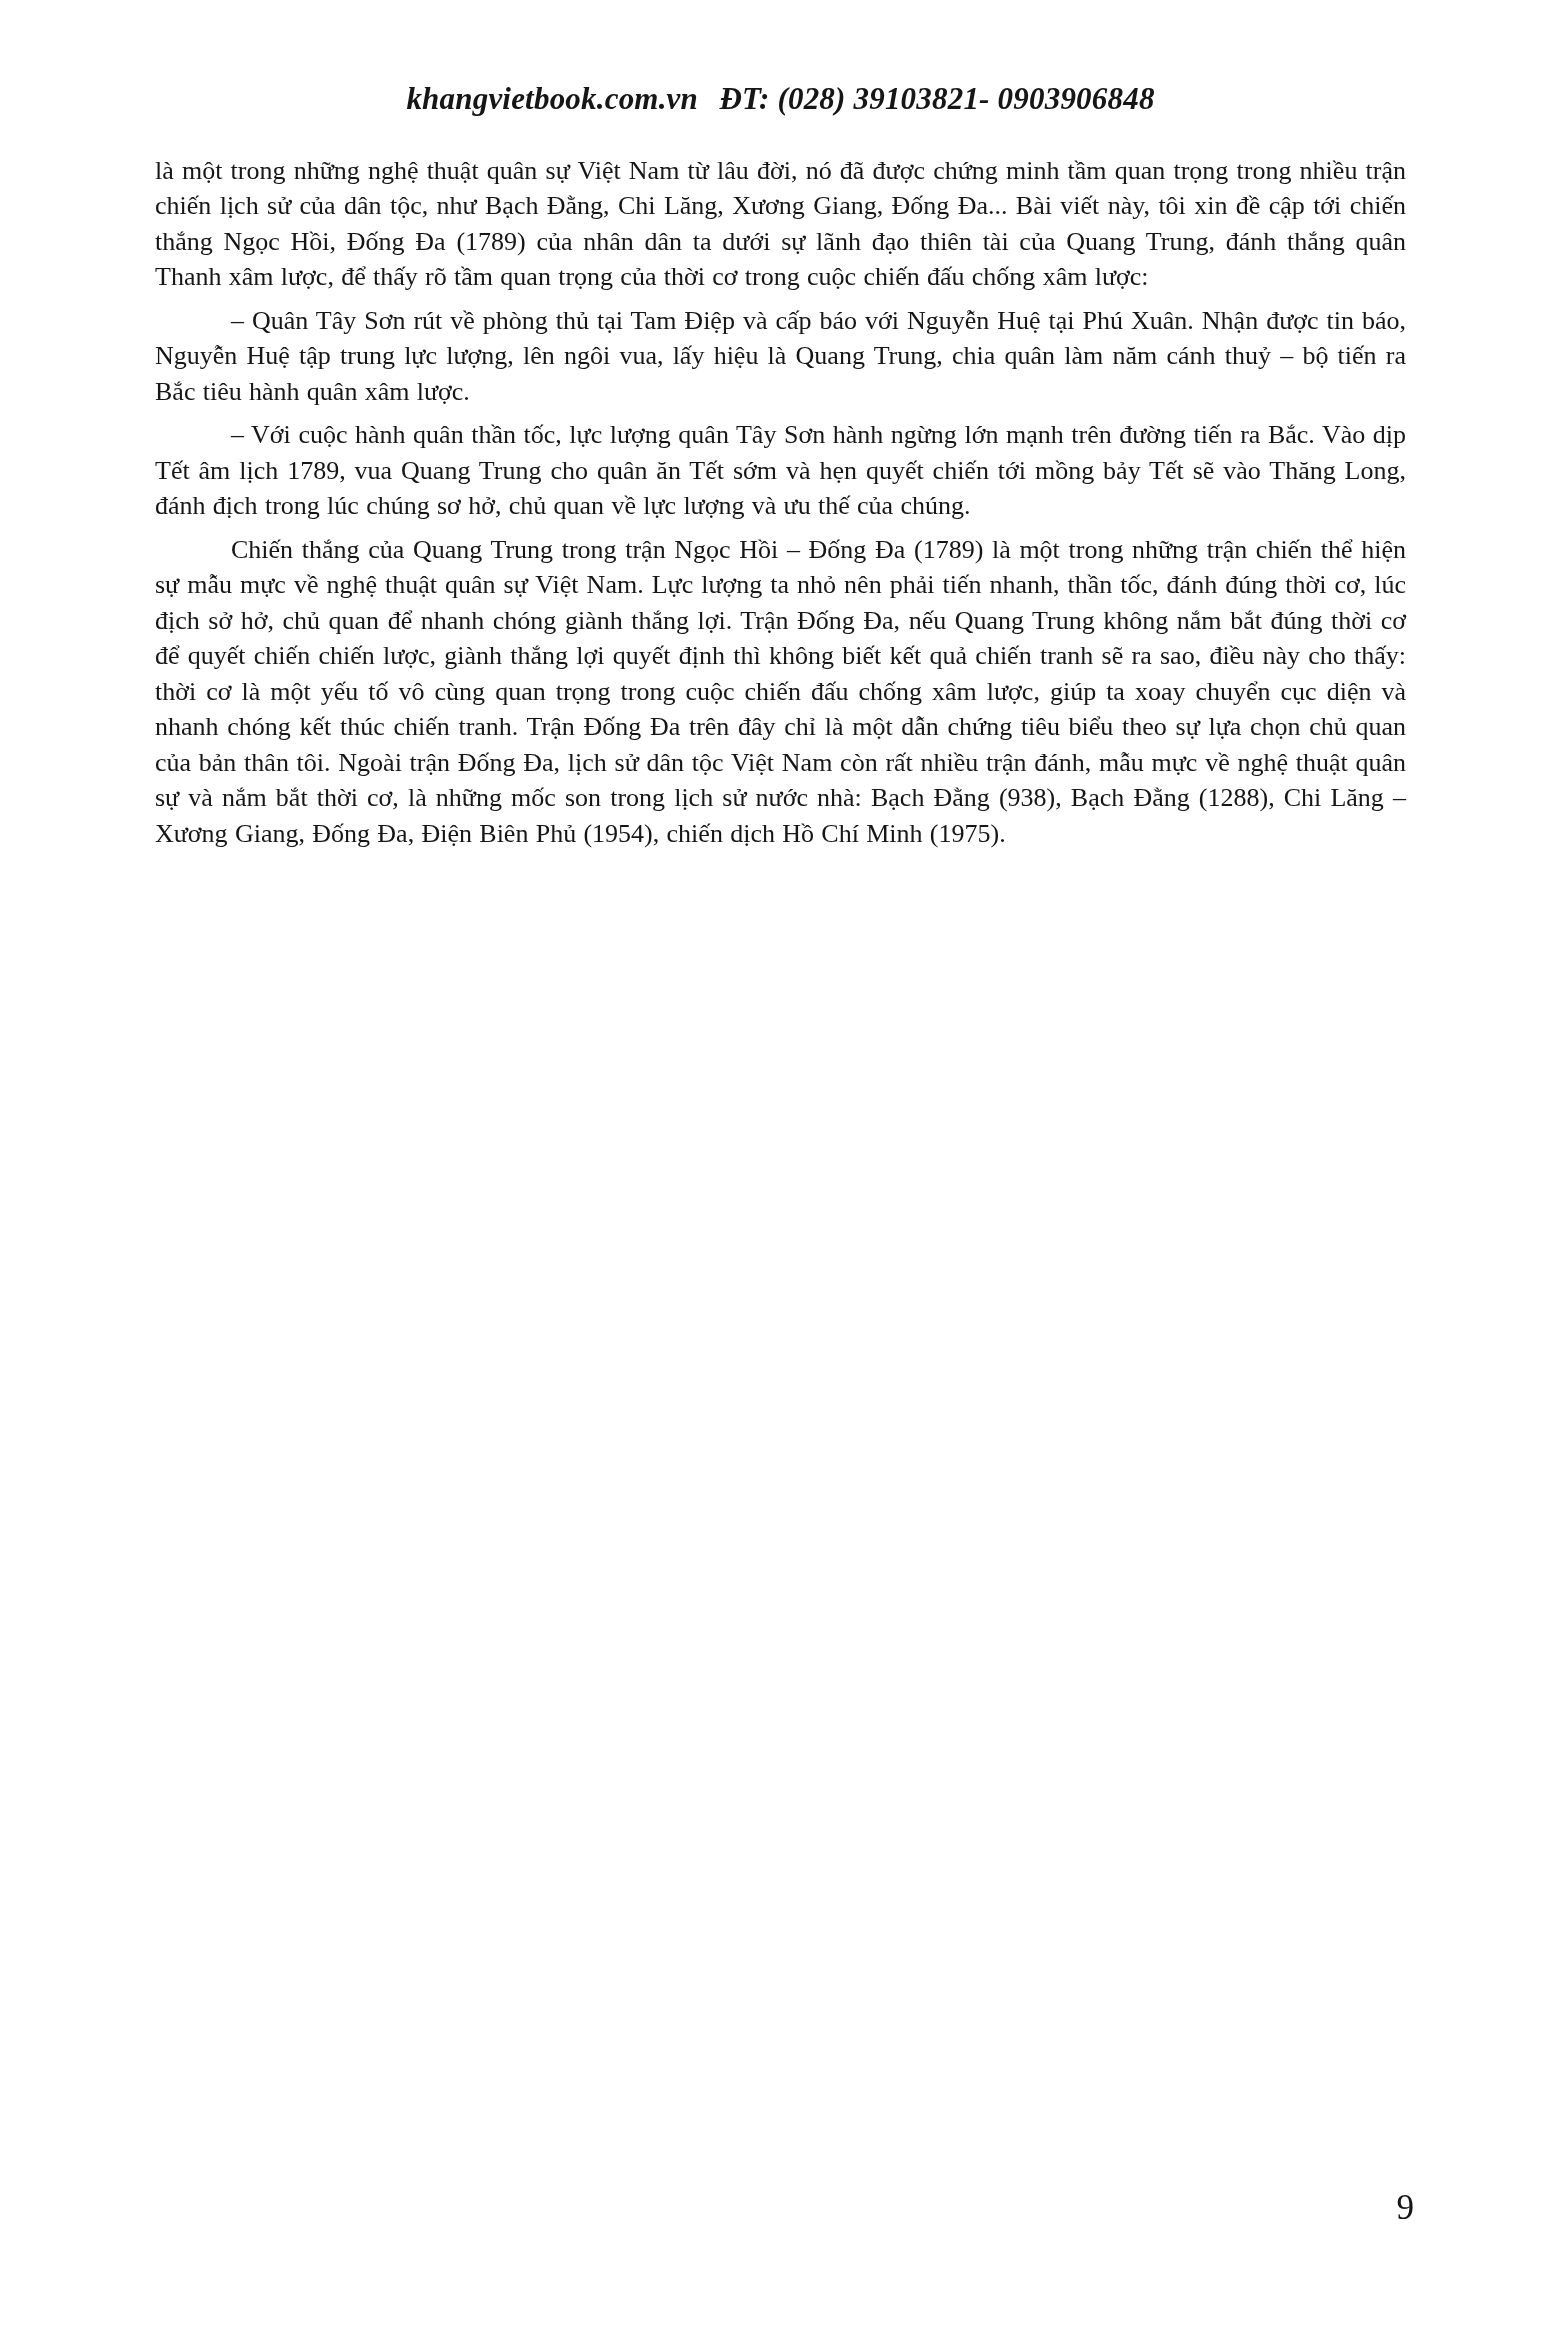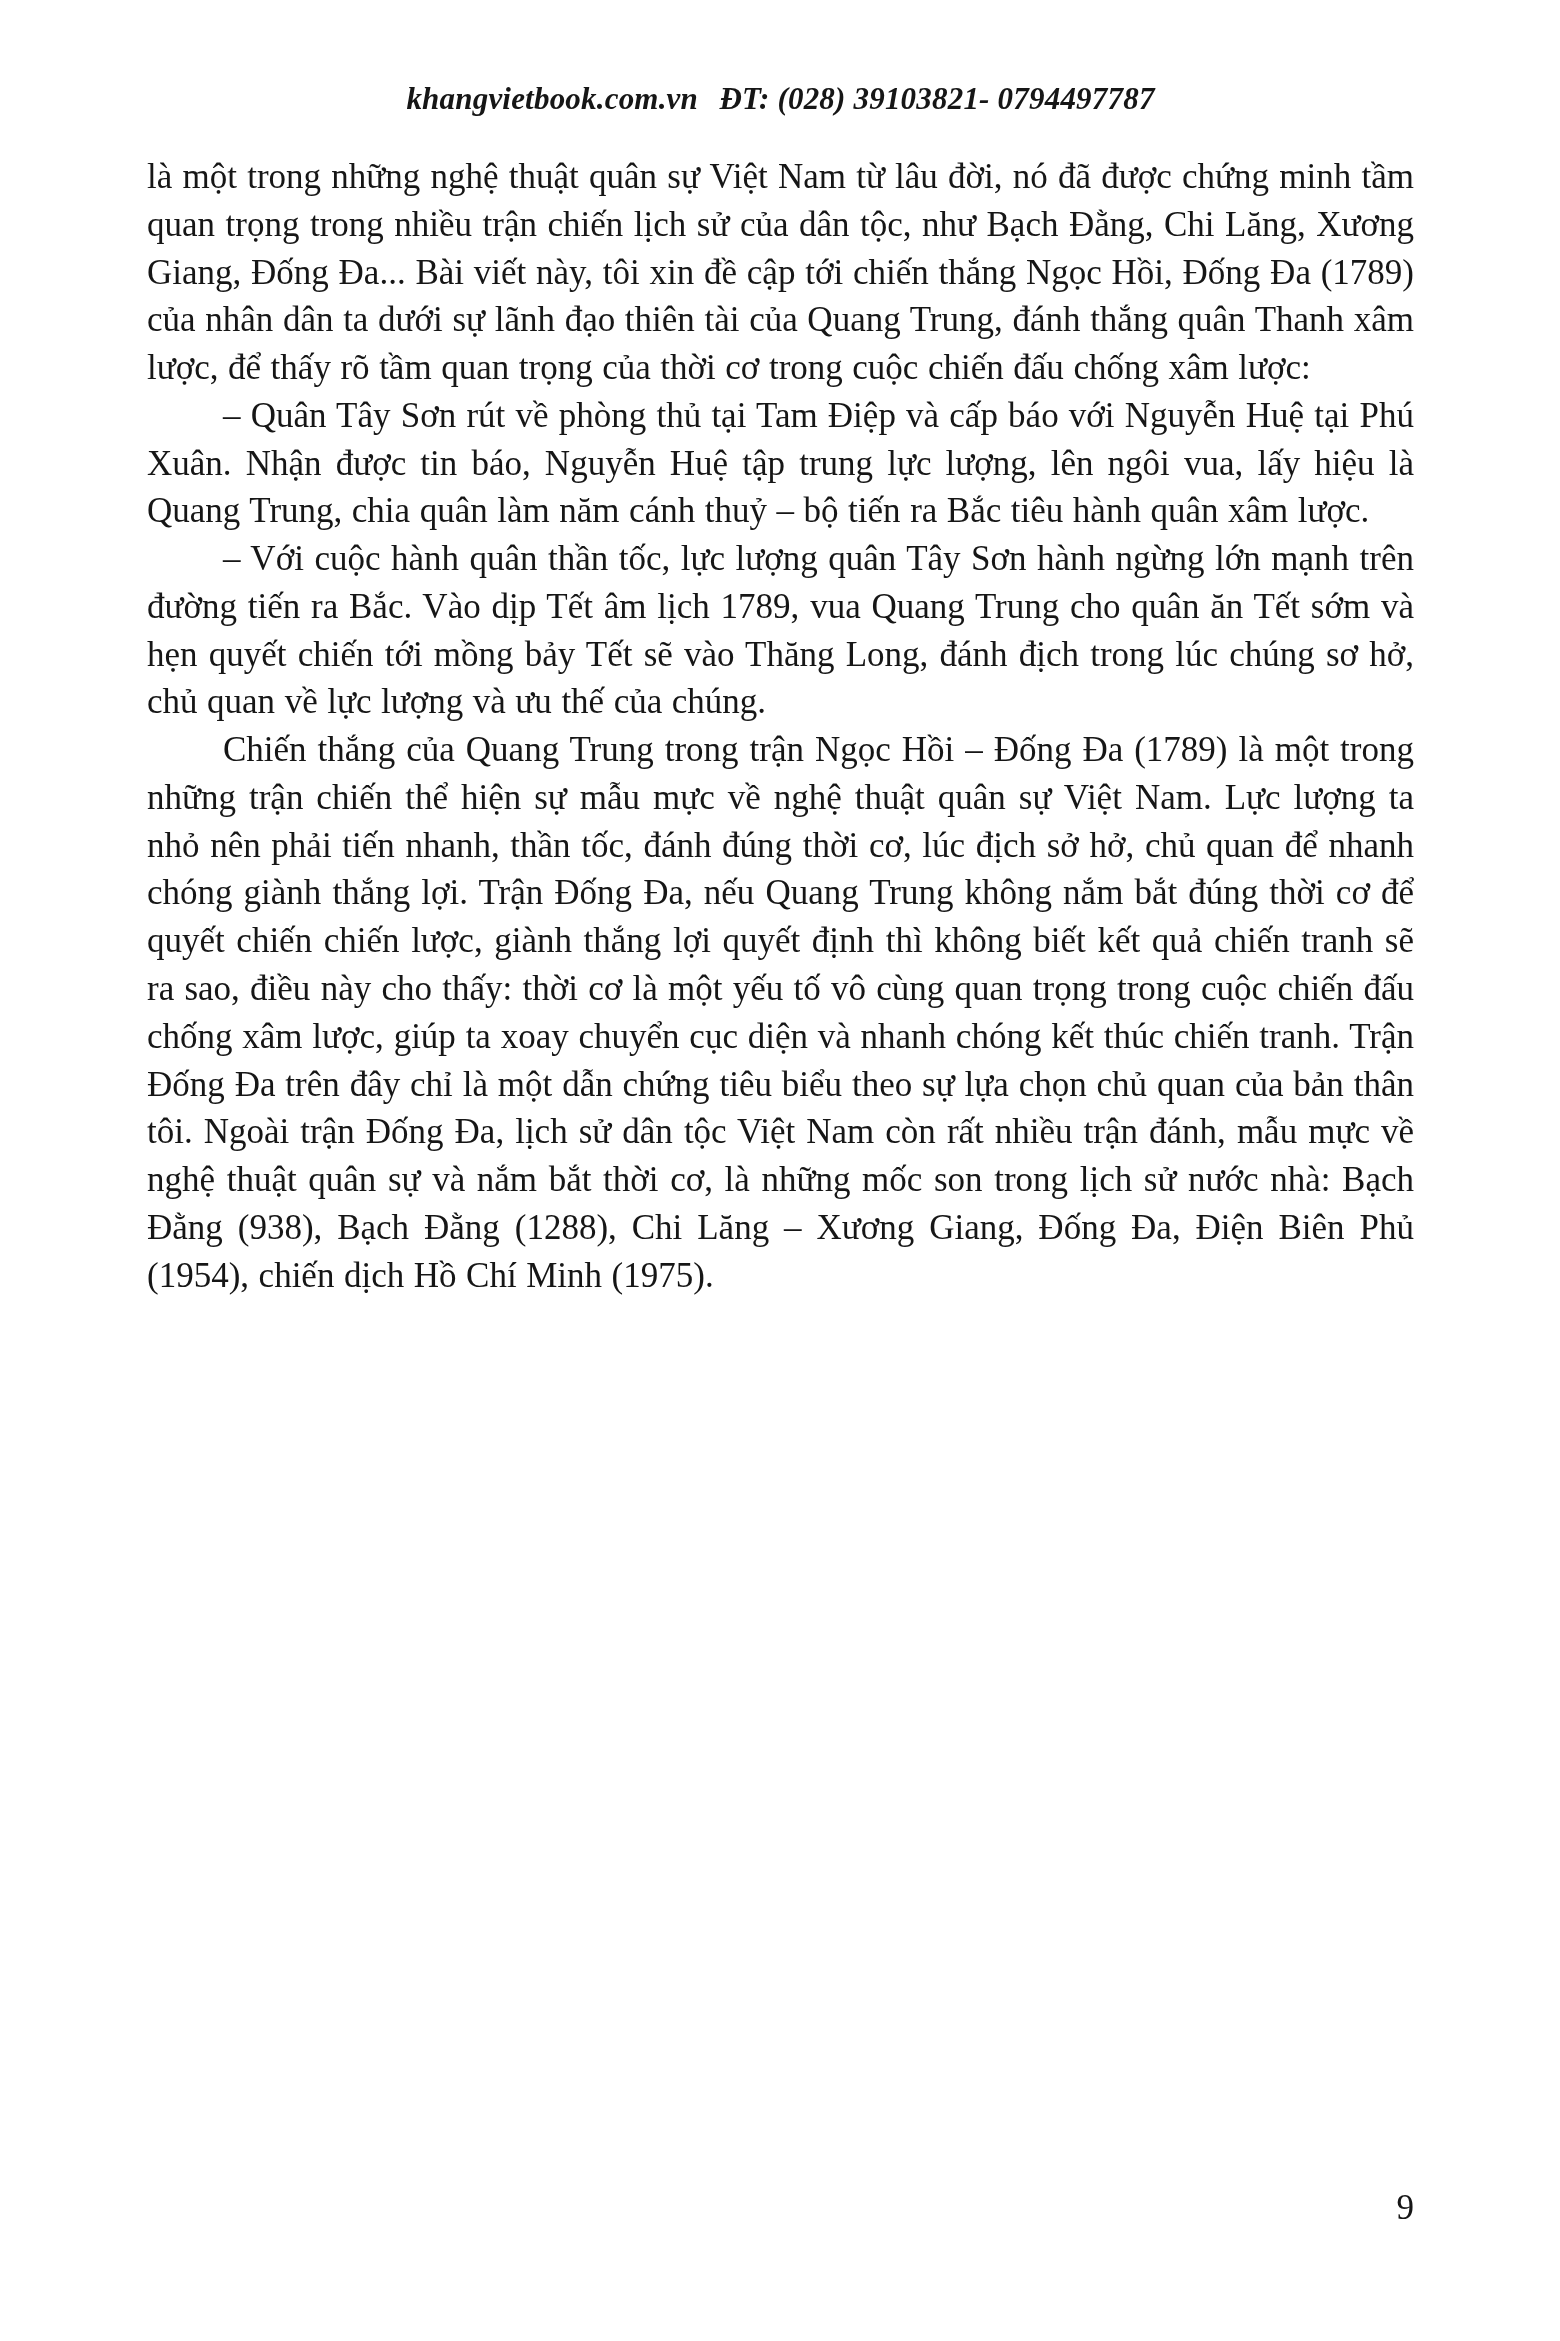--- a/index.html
+++ b/index.html
@@ -29,44 +29,44 @@
     font-style: italic;
     letter-spacing: 0.2px;
     white-space: nowrap;
     margin: 0 0 36px 0;
   }
   .page-header .site {
     margin-right: 21.5px;
     margin-top: 40px;
   }
   .body-text p {
-    font-size: 35px;
+    font-size: 26px;
     line-height: 1.365;
     text-align: justify;
-    margin: 0;
+    margin: 8px;
     word-spacing: 0.8px;
   }
   .body-text p.indent {
     text-indent: 76px;
   }
   .page-number {
     position: absolute;
     right: 147px;
     bottom: 114px;
     font-size: 35px;
     color: #161616;
   }
 </style>
 </head>
 <body>
 
 <div class="page">
 
   <div class="page-header">
-    <span class="site">khangvietbook.com.vn</span><span class="phone">ĐT: (028) 39103821- 0794497787</span>
+    <span class="site">khangvietbook.com.vn</span><span class="phone">ĐT: (028) 39103821- 0903906848</span>
   </div>
 
   <div class="body-text">
     <p>là một trong những nghệ thuật quân sự Việt Nam từ lâu đời, nó đã được chứng minh tầm quan trọng trong nhiều trận chiến lịch sử của dân tộc, như Bạch Đằng, Chi Lăng, Xương Giang, Đống Đa... Bài viết này, tôi xin đề cập tới chiến thắng Ngọc Hồi, Đống Đa (1789) của nhân dân ta dưới sự lãnh đạo thiên tài của Quang Trung, đánh thắng quân Thanh xâm lược, để thấy rõ tầm quan trọng của thời cơ trong cuộc chiến đấu chống xâm lược:</p>
     <p class="indent">– Quân Tây Sơn rút về phòng thủ tại Tam Điệp và cấp báo với Nguyễn Huệ tại Phú Xuân. Nhận được tin báo, Nguyễn Huệ tập trung lực lượng, lên ngôi vua, lấy hiệu là Quang Trung, chia quân làm năm cánh thuỷ – bộ tiến ra Bắc tiêu hành quân xâm lược.</p>
     <p class="indent">– Với cuộc hành quân thần tốc, lực lượng quân Tây Sơn hành ngừng lớn mạnh trên đường tiến ra Bắc. Vào dịp Tết âm lịch 1789, vua Quang Trung cho quân ăn Tết sớm và hẹn quyết chiến tới mồng bảy Tết sẽ vào Thăng Long, đánh địch trong lúc chúng sơ hở, chủ quan về lực lượng và ưu thế của chúng.</p>
     <p class="indent">Chiến thắng của Quang Trung trong trận Ngọc Hồi – Đống Đa (1789) là một trong những trận chiến thể hiện sự mẫu mực về nghệ thuật quân sự Việt Nam. Lực lượng ta nhỏ nên phải tiến nhanh, thần tốc, đánh đúng thời cơ, lúc địch sở hở, chủ quan để nhanh chóng giành thắng lợi. Trận Đống Đa, nếu Quang Trung không nắm bắt đúng thời cơ để quyết chiến chiến lược, giành thắng lợi quyết định thì không biết kết quả chiến tranh sẽ ra sao, điều này cho thấy: thời cơ là một yếu tố vô cùng quan trọng trong cuộc chiến đấu chống xâm lược, giúp ta xoay chuyển cục diện và nhanh chóng kết thúc chiến tranh. Trận Đống Đa trên đây chỉ là một dẫn chứng tiêu biểu theo sự lựa chọn chủ quan của bản thân tôi. Ngoài trận Đống Đa, lịch sử dân tộc Việt Nam còn rất nhiều trận đánh, mẫu mực về nghệ thuật quân sự và nắm bắt thời cơ, là những mốc son trong lịch sử nước nhà: Bạch Đằng (938), Bạch Đằng (1288), Chi Lăng – Xương Giang, Đống Đa, Điện Biên Phủ (1954), chiến dịch Hồ Chí Minh (1975).</p>
   </div>
 
   <div class="page-number">9</div>

